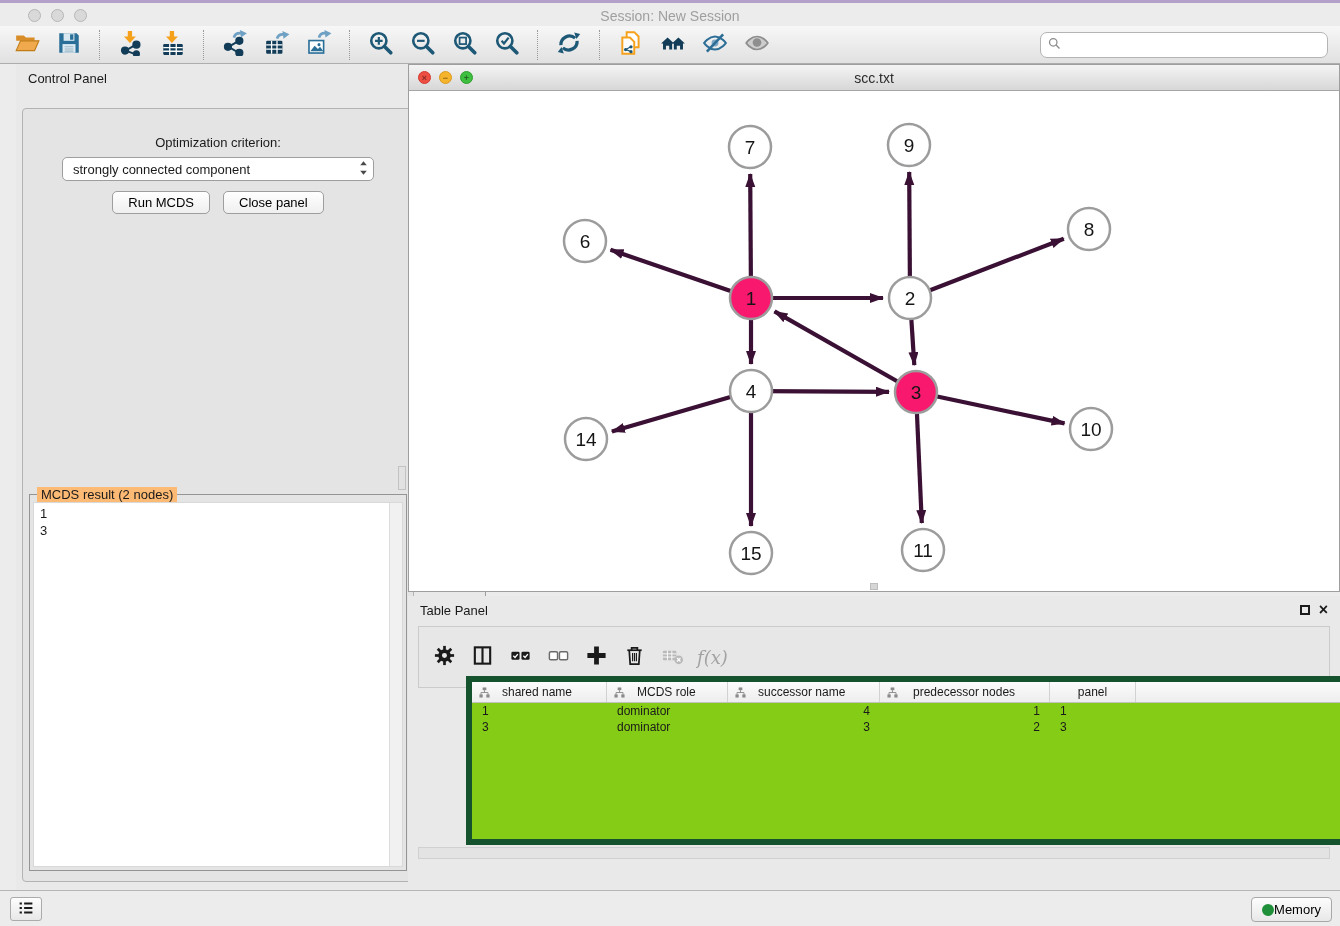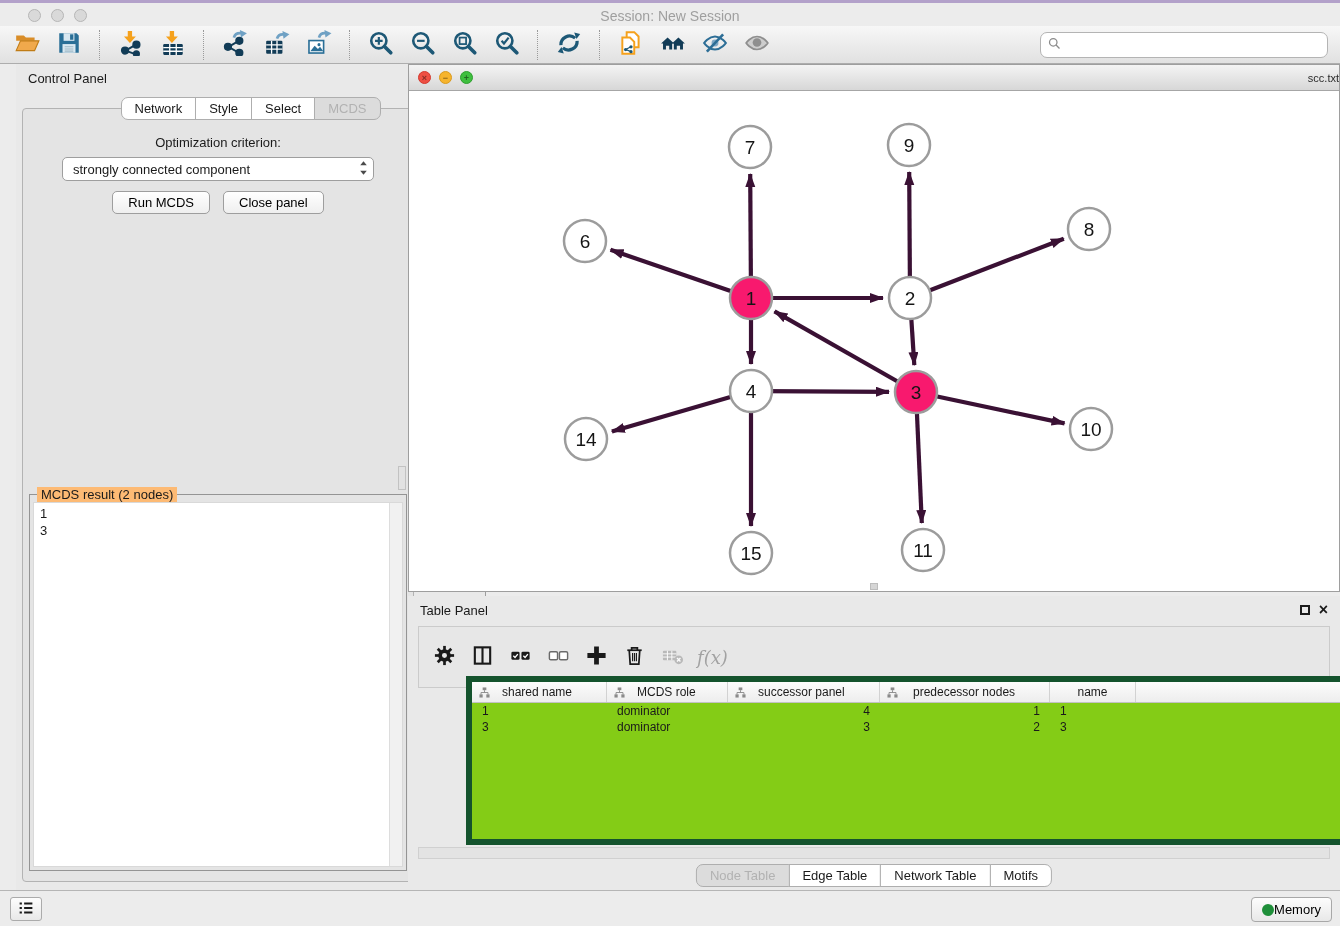--- a/index.html
+++ b/index.html
@@ -46,21 +46,21 @@
   .result-legend{position:absolute;top:-8px;left:7px;background:#fdba74;padding:0 4px;font-size:13px;}
   .result-area{position:absolute;left:3px;right:3px;top:7px;bottom:3px;background:#fff;border:1px solid #d9d9d9;}
   .result-lines{position:absolute;left:0;top:0;right:13px;bottom:0;padding:2px 6px;font-size:13px;line-height:17px;}
   .result-scroll{position:absolute;right:0;top:0;bottom:0;width:12px;background:#f1f1f1;border-left:1px solid #ddd;}
 
   
   .network-window{position:absolute;left:408px;top:64px;width:932px;height:528px;background:#fff;border:1px solid #9e9e9e;box-sizing:border-box;}
   .nw-titlebar{position:relative;height:25px;background:linear-gradient(#f4f4f4,#d7d7d7);border-bottom:1px solid #a6a6a6;display:flex;align-items:center;}
   .nw-lights{display:flex;gap:8px;margin-left:9px;}
   .nw-light{width:13px;height:13px;border-radius:50%;box-sizing:border-box;display:flex;align-items:center;justify-content:center;font-size:9px;font-weight:bold;color:rgba(0,0,0,.45);cursor:pointer;}
-  .nw-title{position:absolute;left:0;right:0;text-align:right;font-size:11px;color:#2b2b2b;pointer-events:none;}
+  .nw-title{position:absolute;left:0;right:0;text-align:center;font-size:14px;color:#2b2b2b;pointer-events:none;}
   .nw-canvas{position:absolute;left:0;top:25px;width:930px;height:501px;}
   .nw-grip{position:absolute;bottom:1px;left:50%;margin-left:-4px;width:8px;height:7px;background:#d6d6d6;border:1px solid #bdbdbd;box-sizing:border-box;}
 
   
   .table-panel{position:absolute;left:408px;top:596px;width:932px;height:294px;background:#e9e9e9;box-sizing:border-box;}
   .tp-toolbar{position:absolute;left:10px;top:30px;width:912px;height:62px;background:#e7e7e7;border:1px solid #cbcbcb;box-sizing:border-box;display:flex;align-items:center;padding-left:8px;gap:4px;}
   .tp-btn{width:34px;height:34px;display:flex;align-items:center;justify-content:center;background:none;border:none;padding:0;cursor:pointer;}
   .tp-btn svg{width:23px;height:23px;}
   .fx-label{font-family:"DejaVu Serif",serif;font-style:italic;color:#a2a2a2;font-size:18px;margin-left:4px;}
   .tp-table{position:absolute;left:10px;top:80px;width:912px;height:169px;background:#84cc16;border:6px solid #14532d;box-sizing:border-box;overflow:hidden;margin-left:48px;}
@@ -252,26 +252,20 @@
   </div>
 
   <div class="control-panel">
     <div class="panel-header">
       <span>Control Panel</span>
       <span class="win-btns" id="cp-winbtns">
           <span><span class="ic-float"></span></span>
           <span><span class="ic-close">×</span></span>
         </span>
     </div>
-    <div class="cp-tabs segbar" id="cp-tabs">
-        <div class="seg first">Network</div>
-        <div class="seg">Style</div>
-        <div class="seg">Select</div>
-        <div class="seg active last">MCDS</div>
-      </div>
     <div class="cp-inner">
       <div class="opt-label">Optimization criterion:</div>
       <div class="cp-select">
         <span class="val">strongly connected component</span>
         <span id="stepper-ic"><svg viewBox="0 0 12 20" width="11" height="18">
               <path d="M6 2.5l3.6 4.5H2.4z" fill="#4a4a4a"></path>
               <path d="M6 17.5l-3.6-4.5h7.2z" fill="#4a4a4a"></path>
             </svg></span>
       </div>
       <div class="cp-btn-row">
@@ -475,63 +469,57 @@
             <span class="tree-ic">
               <svg viewBox="0 0 12 12" width="11" height="11">
                 <g fill="#8a8a8a">
                   <rect x="4" y="0.5" width="4" height="3"></rect>
                   <rect x="0.5" y="8" width="3.5" height="3.5"></rect>
                   <rect x="8" y="8" width="3.5" height="3.5"></rect>
                 </g>
                 <path d="M6 3.5V6M2.2 8V6h7.6v2" fill="none" stroke="#8a8a8a" stroke-width="1"></path>
               </svg>
             </span>
-            <span>successor panel</span>
+            <span>successor name</span>
           </div>
           <div class="th" style="width: 170px; gap: 15px;">
             <span class="tree-ic">
               <svg viewBox="0 0 12 12" width="11" height="11">
                 <g fill="#8a8a8a">
                   <rect x="4" y="0.5" width="4" height="3"></rect>
                   <rect x="0.5" y="8" width="3.5" height="3.5"></rect>
                   <rect x="8" y="8" width="3.5" height="3.5"></rect>
                 </g>
                 <path d="M6 3.5V6M2.2 8V6h7.6v2" fill="none" stroke="#8a8a8a" stroke-width="1"></path>
               </svg>
             </span>
             <span>predecessor nodes</span>
           </div>
           <div class="th center" style="width: 86px;">
-            <span>name</span>
+            <span>panel</span>
           </div>
         </div>
       <div class="tbl-body" id="tbl-body">
           <div class="tr">
             <div class="td" style="width: 135px; text-align: left;">1</div>
             <div class="td" style="width: 121px; text-align: left;">dominator</div>
             <div class="td" style="width: 152px; text-align: right;">4</div>
             <div class="td" style="width: 170px; text-align: right;">1</div>
             <div class="td" style="width: 86px; text-align: left;">1</div>
           </div>
           <div class="tr">
             <div class="td" style="width: 135px; text-align: left;">3</div>
             <div class="td" style="width: 121px; text-align: left;">dominator</div>
             <div class="td" style="width: 152px; text-align: right;">3</div>
             <div class="td" style="width: 170px; text-align: right;">2</div>
             <div class="td" style="width: 86px; text-align: left;">3</div>
           </div>
         </div>
     </div>
     <div class="tp-scrollstrip"></div>
-    <div class="tp-tabs segbar" id="tp-tabs">
-        <div class="seg active first">Node Table</div>
-        <div class="seg">Edge Table</div>
-        <div class="seg">Network Table</div>
-        <div class="seg last">Motifs</div>
-      </div>
   </div>
 
   <div class="status-bar">
     <button class="sb-left-btn">
       <span id="list-ic"><svg viewBox="0 0 24 24" fill="none" stroke="#1a1a1a" stroke-width="2.4">
             <path d="M3.5 6h3M3.5 12h3M3.5 18h3"></path>
             <path d="M9.5 6h11M9.5 12h11M9.5 18h11"></path>
           </svg></span>
     </button>
     <button class="memory-btn">

